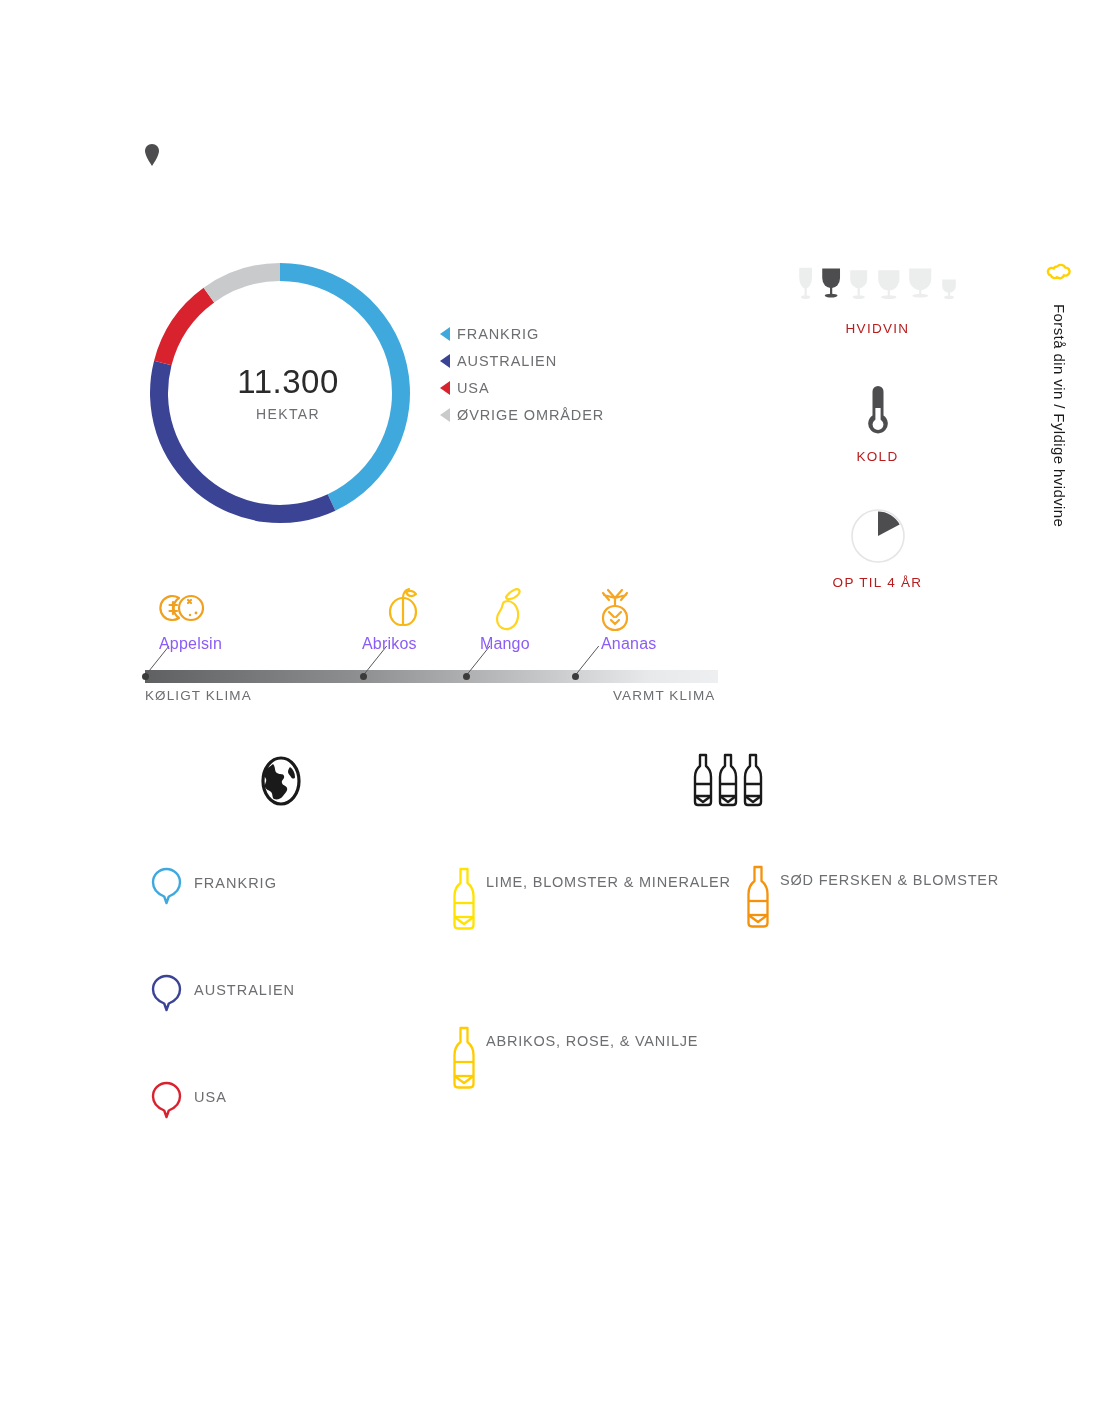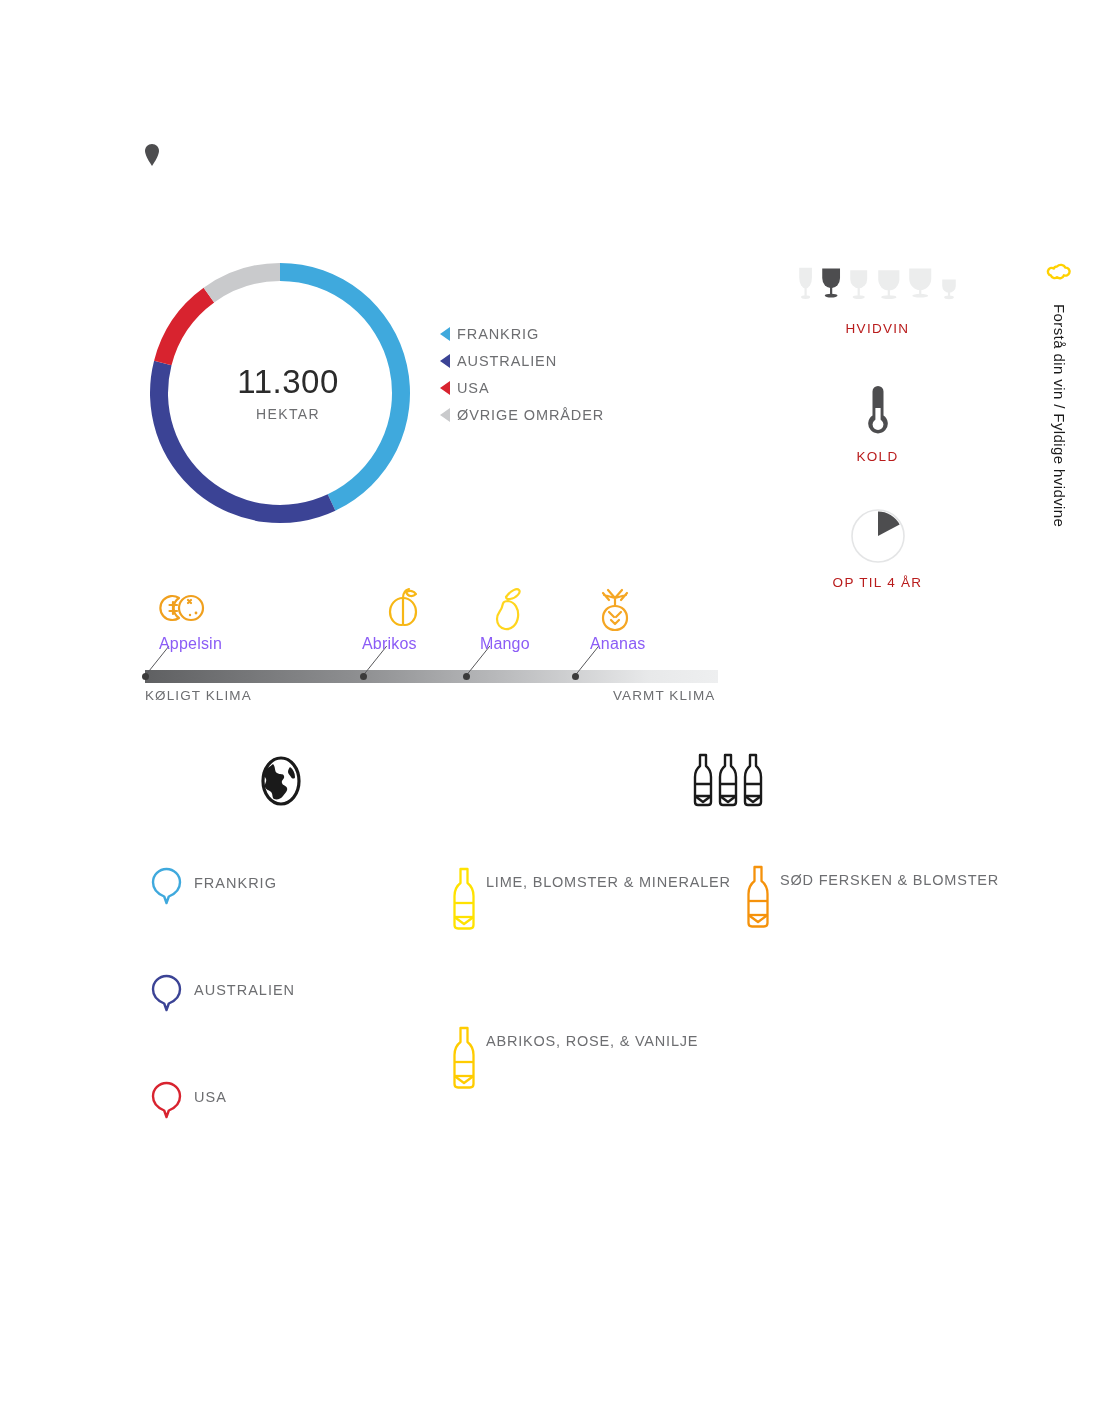--- a/index.html
+++ b/index.html
@@ -263,21 +263,21 @@
             <path d="M30 17 c7 1 11 8 10 16 c-1 8 -7 13 -13 12 c-5 -1 -8 -5 -8 -10 c0 -6 4 -8 5 -12 c1 -4 1 -6 6 -6z" fill="none" stroke="#FFD51E" stroke-width="2.2" stroke-linecap="round" stroke-linejoin="round"></path>
             <path d="M28 13 c5 -7 11 -9 13 -7 c2 2 -2 8 -9 9 c-2 0.3 -4 0 -4 -2z" fill="none" stroke="#FFD51E" stroke-width="2.2" stroke-linecap="round" stroke-linejoin="round"></path>
           </svg></div>
         <div class="climate-name" style="left: 334.88px; top: 57px;">Mango</div>
         <div class="climate-dot" style="left: 426.75px;"></div>
         <div class="climate-fruit" style="left: 441.75px; top: 6px;"><svg width="56" height="48" viewBox="0 0 56 48">
             <path d="M28 22 c-7 0 -12 5 -12 12 c0 7 5 12 12 12 c7 0 12 -5 12 -12 c0 -7 -5 -12 -12 -12z" fill="none" stroke="#F5A623" stroke-width="2.2" stroke-linecap="round" stroke-linejoin="round"></path>
             <path d="M28 22 L28 14 M28 14 l-7 -8 M28 14 l7 -8 M28 14 l-11 -3 M28 14 l11 -3 M22 16 l-6 -7 M34 16 l6 -7" fill="none" stroke="#F5A623" stroke-width="2.2" stroke-linecap="round" stroke-linejoin="round"></path>
             <path d="M22 28 l5 5 M34 28 l-5 5 M24 36 l4 4 M32 36 l-4 4" fill="none" stroke="#F5A623" stroke-width="2.2" stroke-linecap="round" stroke-linejoin="round"></path>
           </svg></div>
-        <div class="climate-name" style="left: 445px; top: 57px;">Ananas</div>
+        <div class="climate-name" style="left: 456px; top: 57px;">Ananas</div>
       </div>
     <div class="climate-end" id="climate-left" style="left:0;">KØLIGT KLIMA</div>
     <div class="climate-end" id="climate-right" style="left:468px;">VARMT KLIMA</div>
   </div>
 
   <div id="globe-icon">
     <svg width="46" height="52" viewBox="0 0 46 52">
       <ellipse cx="23" cy="26" rx="18" ry="23" fill="none" stroke="#1a1a1a" stroke-width="3.2"></ellipse>
       <path d="M15 9 c3 3 1 7 4 9 c3 2 6 0 7 3 c1 3 -3 4 -2 7 c1 3 4 2 5 5 c1 3 -2 5 -4 8
                c-2 3 -6 4 -9 3 c-2 -1 -1 -5 -3 -7 c-2 -2 -5 -2 -6 -5 c-1 -3 2 -5 1 -8 c-1 -3 -4 -4 -3 -7

